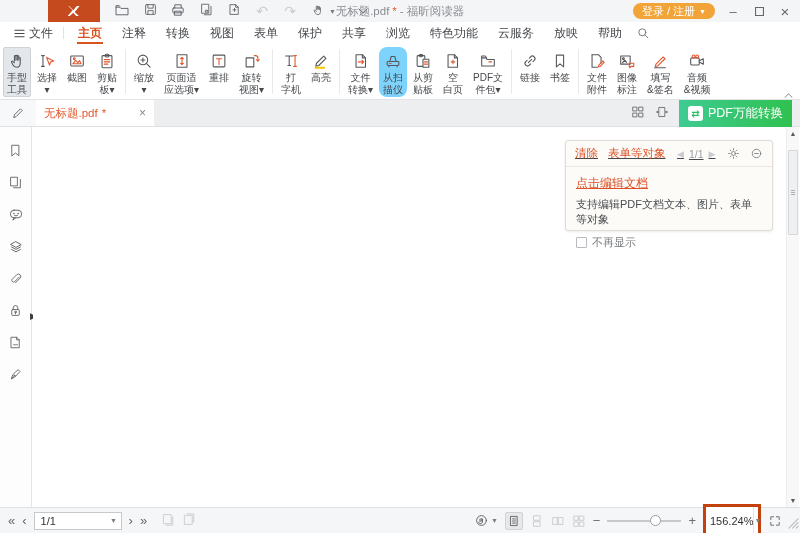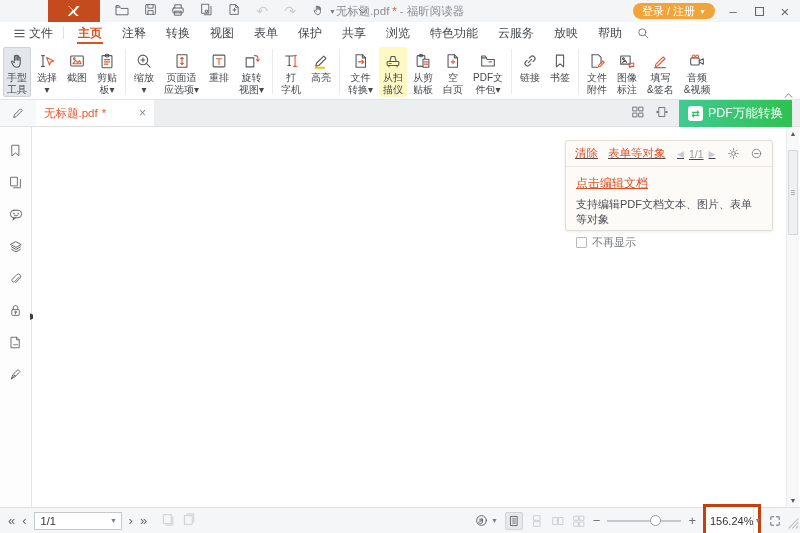--- a/index.html
+++ b/index.html
@@ -33,21 +33,21 @@
   .menu-item.active { color:#D9531E; font-weight:bold; }
   .menu-item.active::after { content:""; position:absolute; left:9px; right:9px; bottom:0; height:2px; background:#D9531E; }
   .menu-search { margin-left:4px; color:#5F6368; display:flex; align-items:center; }
 
   
   .ribbon { position:absolute; top:44px; left:0; right:0; height:56px; background:#FFF; border-bottom:1px solid #E3E4E6; display:flex; align-items:stretch; padding:0 2px; }
   .rb-group { display:flex; align-items:stretch; }
   .rb-divider { width:1px; background:#E8E9EB; margin:5px 3px; }
   .rb-btn { display:flex; flex-direction:column; align-items:center; margin:3px 1px 2px; padding:1px 3px 0; border:1px solid transparent; border-radius:2px; min-width:28px; }
   .rb-btn.selected { background:#E3E6EA; border-color:#CFD3D8; }
-  .rb-btn.hover { background:#fef9c3; }
+  .rb-btn.hover { background:#7dd3fc;border-radius:8px; }
   .rb-icon { height:23px; display:flex; align-items:center; justify-content:center; color:#55585C; }
   .rb-l { font-size:10px; line-height:11.5px; color:#45484C; white-space:nowrap; text-align:center; }
   .ribbon-collapse { position:absolute; right:7px; bottom:3px; color:#96999D; }
 
   
   .tabbar { position:absolute; top:100px; left:0; right:0; height:27px; background:#EDEEF0; border-bottom:1px solid #DEE0E2; display:flex; align-items:stretch; }
   .pen-zone { width:36px; background:#F7F8F9; display:flex; align-items:center; justify-content:center; color:#55585C; }
   .doc-tab { width:118px; background:#FFF; display:flex; align-items:center; padding:0 8px; gap:4px; font-size:11.5px; color:#E2582E; }
   .doc-tab .tab-close { margin-left:auto; color:#85888C; font-size:12px; }
   .tab-right { margin-left:auto; display:flex; align-items:center; gap:10px; padding-right:8px; color:#5F6368; }

